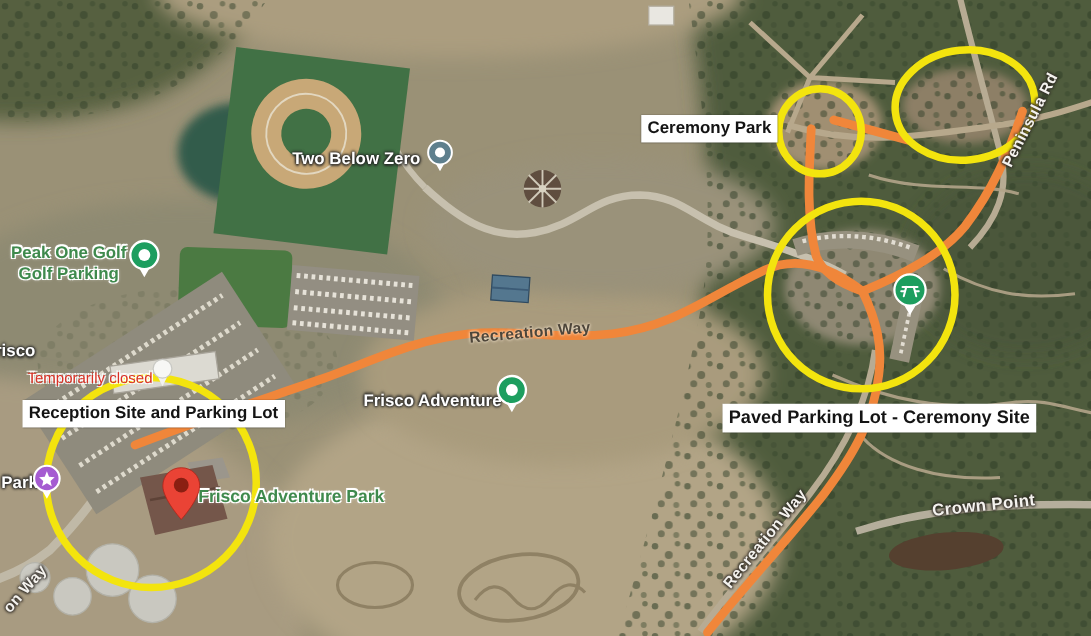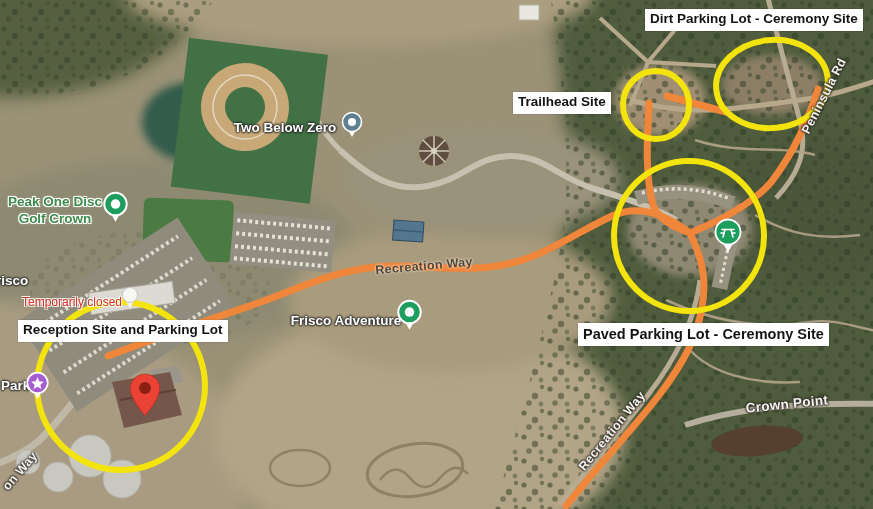--- a/index.html
+++ b/index.html
@@ -155,33 +155,33 @@
     <g>
       <path d="M126,301 L134,301 L130,309 Z" fill="#f2f2f0"></path>
       <circle cx="130" cy="295" r="7.5" fill="#f7f7f5" stroke="#c9c9c4"></circle>
     </g>
   </svg>
 
   <div class="overlay">
 
     <div class="abs poi-white" style="left:-4px;top:273px;">risco</div>
 
-    <div class="abs callout" style="left:645px;top:9px;">Dirt Parking Lot - Ceremony Site</div>
-    <div class="abs callout" style="left:513px;top:92px;">Trailhead Site</div>
+    <div class="abs callout" style="left:513px;top:92px;">Ceremony Park</div>
     <div class="abs callout" style="left:18px;top:272px;margin-top:48px;">Reception Site and Parking Lot</div>
     <div class="abs callout big" style="left:578px;top:323px;">Paved Parking Lot - Ceremony Site</div>
 
     <div class="abs closed" style="left:22px;top:295px;">Temporarily closed</div>
 
     <div class="abs poi-white ctr" style="left:285px;top:127px;">Two Below Zero</div>
     <div class="abs poi-green ctr" style="left:55px;top:211px;">
-      <div>Peak One Disc</div>
-      <div>Golf Crown</div>
+      <div>Peak One Golf</div>
+      <div>Golf Parking</div>
     </div>
     <div class="abs poi-white ctr" style="left:346px;top:320px;">Frisco Adventure</div>
+    <div class="abs poi-green ctr" style="left:233px;top:397px;font-size:14px;">Frisco Adventure Park</div>
     <div class="abs poi-white" style="left:1px;top:378px;">Park</div>
 
     <div class="abs road-dark ctr" style="left:424px;top:266px;transform:translate(-50%,-50%) rotate(-5deg);">Recreation Way</div>
     <div class="abs road-white ctr" style="left:612px;top:431px;transform:translate(-50%,-50%) rotate(-51deg);">Recreation Way</div>
     <div class="abs road-white ctr" style="left:824px;top:96px;transform:translate(-50%,-50%) rotate(-63deg);">Peninsula Rd</div>
     <div class="abs road-white ctr" style="left:787px;top:404px;font-size:13.5px;transform:translate(-50%,-50%) rotate(-6deg);">Crown Point</div>
     <div class="abs road-white ctr" style="left:20px;top:471px;transform:translate(-50%,-50%) rotate(-49deg);">on Way</div>
 
     <svg class="pin" style="left:341px;top:111px;" width="22" height="27" viewBox="0 0 22 27">
       <path d="M11,26 L6.5,18 L15.5,18 Z" fill="#fff"></path>

